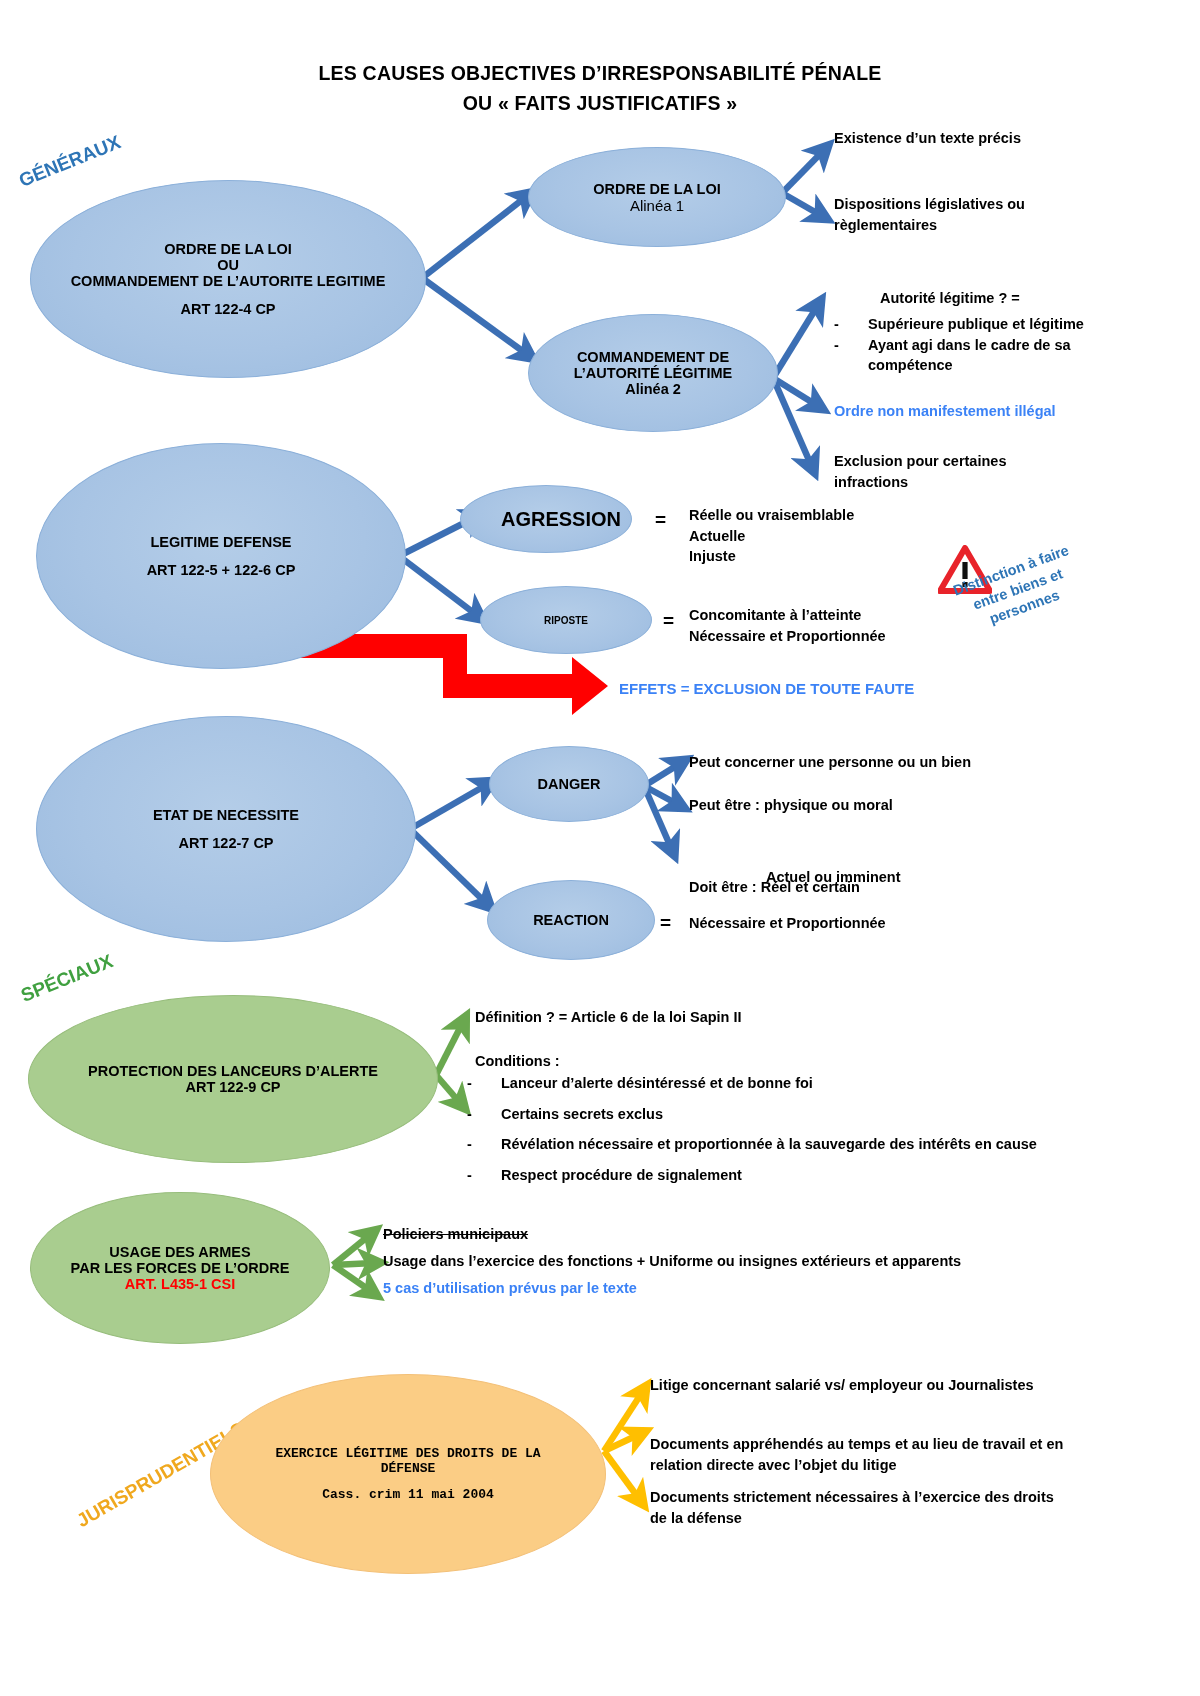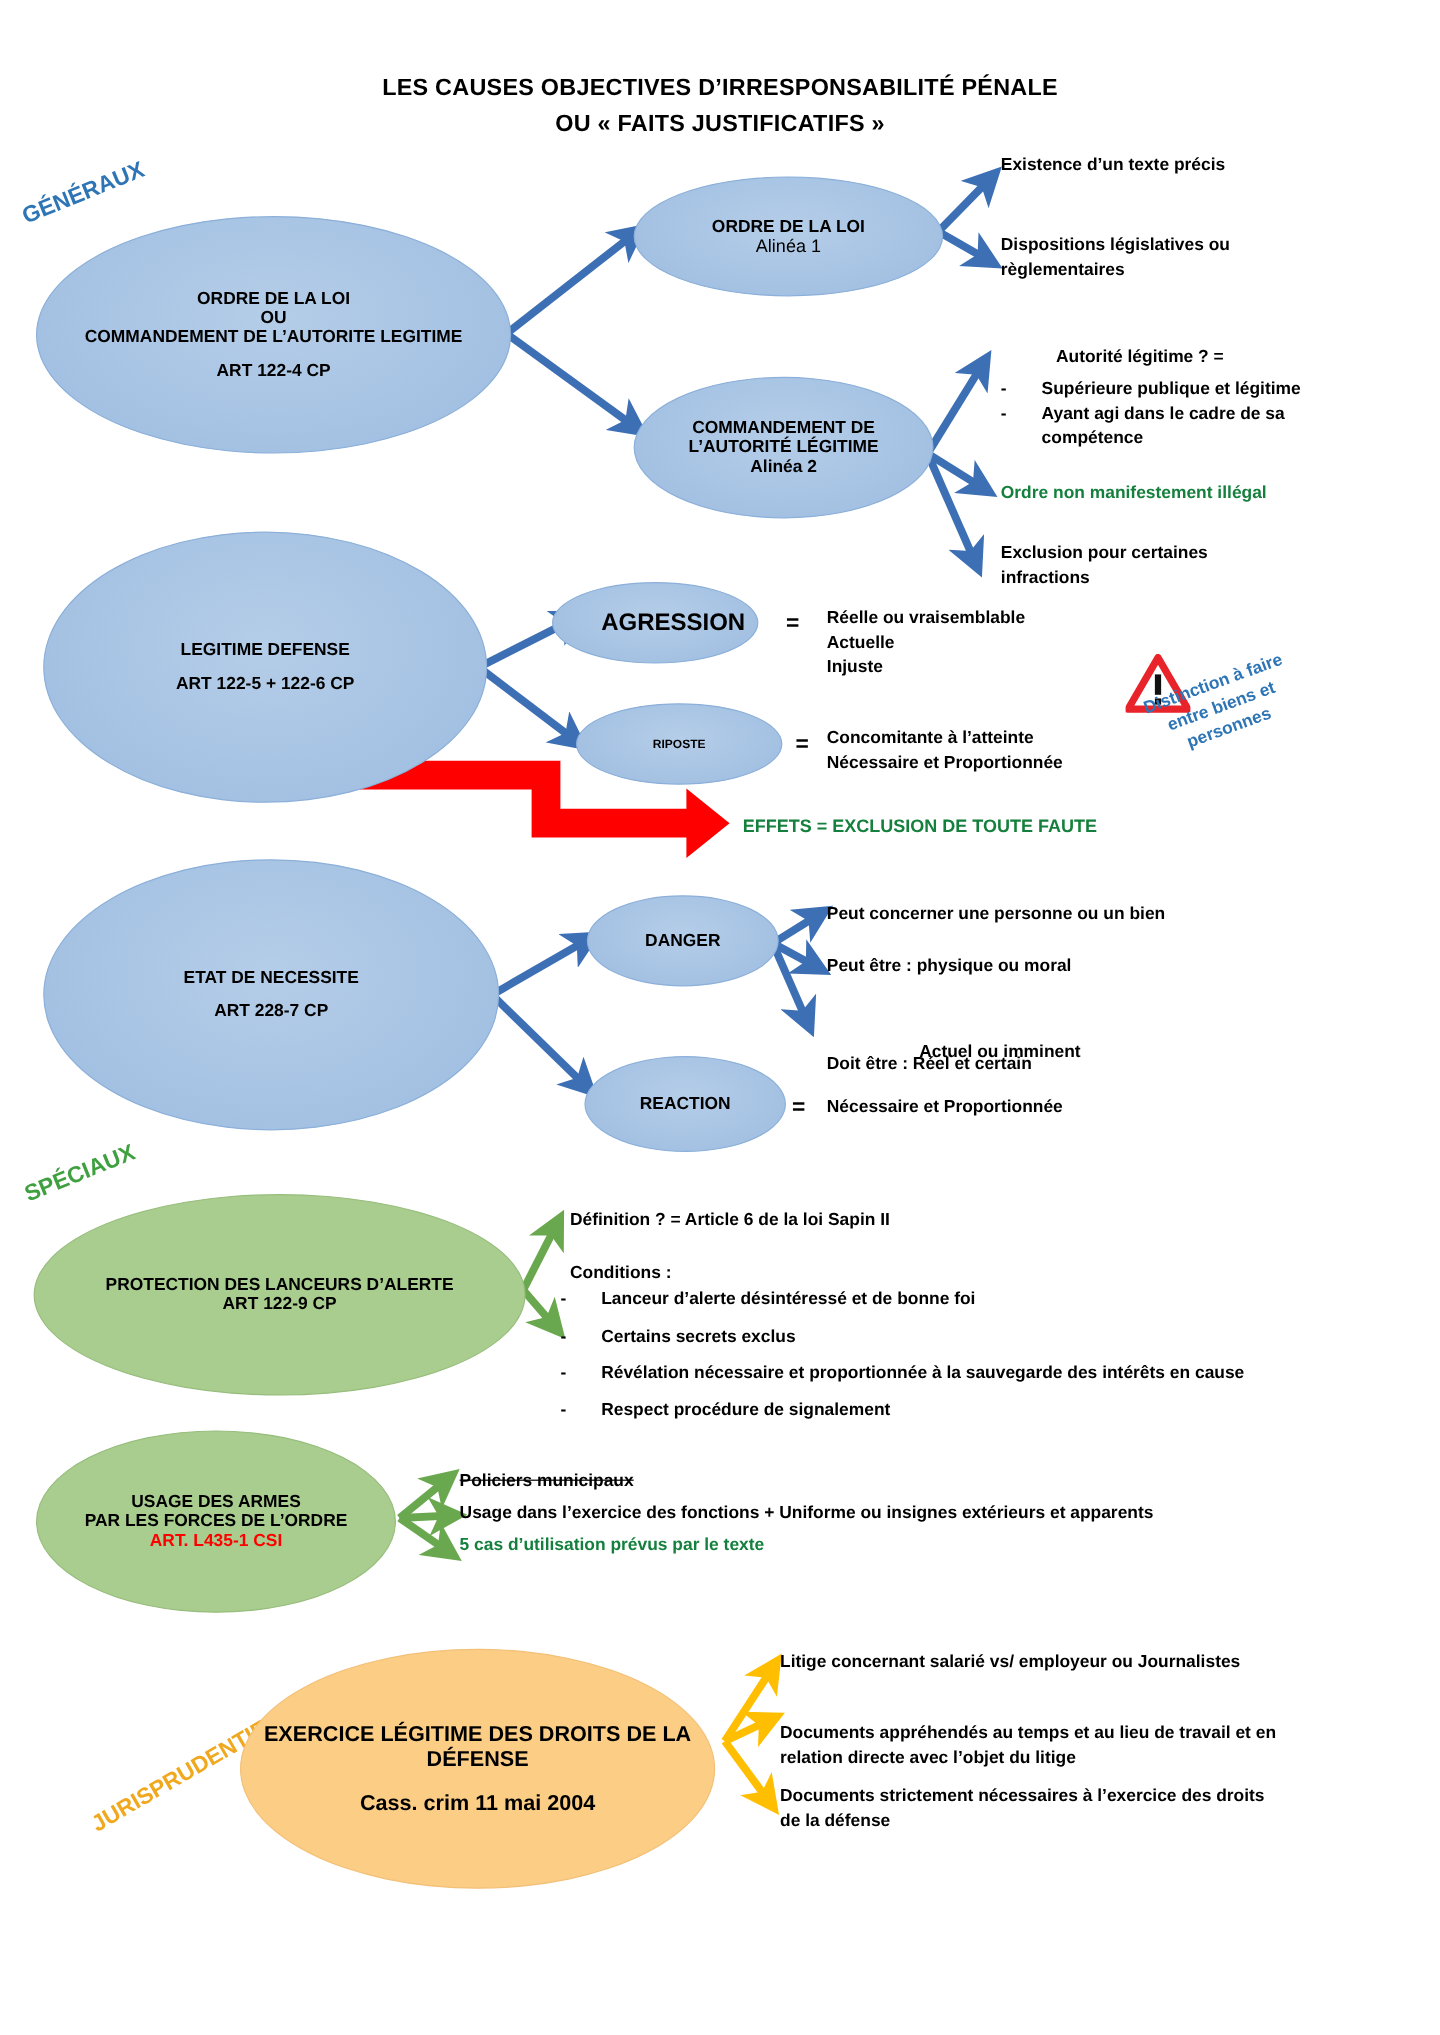--- a/index.html
+++ b/index.html
@@ -64,21 +64,21 @@
 
   
   .txt {
     position:absolute;
     font-size:14.5px;
     font-weight:bold;
     line-height:1.42;
     white-space:nowrap;
   }
   .txt.wrap { white-space:normal; }
-  .txt.red  { color:#15803d; }
+  .txt.red  { color:#3b82f6; }
   .eq { position:absolute; font-size:19px; font-weight:bold; }
 
   .dash-list { position:absolute; font-size:14.5px; font-weight:bold; line-height:1.42; }
   .dash-row { display:flex; }
   .dash-row .d { width:34px; flex:0 0 34px; }
   .strike { text-decoration:line-through; }
 
   
   svg.overlay { position:absolute; left:0; top:0; width:1200px; height:1696px; pointer-events:none; }
 
@@ -246,21 +246,21 @@
     <div>entre biens et</div>
     <div>personnes</div>
   </div>
 
   <div class="txt red" style="left:619px; top:678px; font-size:15px;">EFFETS = EXCLUSION DE TOUTE FAUTE</div>
 
   <div class="ell blue" style="left:36px; top:716px; width:380px; height:226px; font-size:14.5px;">
     <div class="inner">
       <span class="l">ETAT DE NECESSITE</span>
       <span class="sp"></span>
-      <span class="l">ART 228-7 CP</span>
+      <span class="l">ART 122-7 CP</span>
     </div>
   </div>
 
   <div class="ell blue" style="left:489px; top:746px; width:160px; height:76px; font-size:14.5px;">
     <div class="inner">
         <span class="l">DANGER</span>
       </div>
   </div>
 
   <div class="ell blue" style="left:487px; top:880px; width:168px; height:80px; font-size:14.5px;">
@@ -312,21 +312,21 @@
       <span class="l">USAGE DES ARMES</span>
       <span class="l">PAR LES FORCES DE L’ORDRE</span>
       <span class="l" style="color:#ff0000;">ART. L435-1 CSI</span>
     </div>
   </div>
 
   <div class="txt strike" style="left:383px; top:1224px;">Policiers municipaux</div>
   <div class="txt" style="left:383px; top:1251px;">Usage dans l’exercice des fonctions + Uniforme ou insignes extérieurs et apparents</div>
   <div class="txt red" style="left:383px; top:1278px;">5 cas d’utilisation prévus par le texte</div>
 
-  <div class="ell orange" style="left:200px; top:1374px; width:396px; height:200px; font-size:18px;">
+  <div class="ell orange" style="left:210px; top:1374px; width:396px; height:200px; font-size:13px;font-family:Liberation Mono, monospace;">
     <div class="inner">
       <span class="l">EXERCICE LÉGITIME DES DROITS DE LA</span>
       <span class="l">DÉFENSE</span>
       <span class="sp"></span>
       <span class="l">Cass. crim 11 mai 2004</span>
     </div>
   </div>
 
   <div class="txt" style="left:650px; top:1375px;">Litige concernant salarié vs/ employeur ou Journalistes</div>
   <div class="txt wrap" style="left:650px; top:1418px; width:450px;margin-top:16px;">Documents appréhendés au temps et au lieu de travail et en relation directe avec l’objet du litige</div>

